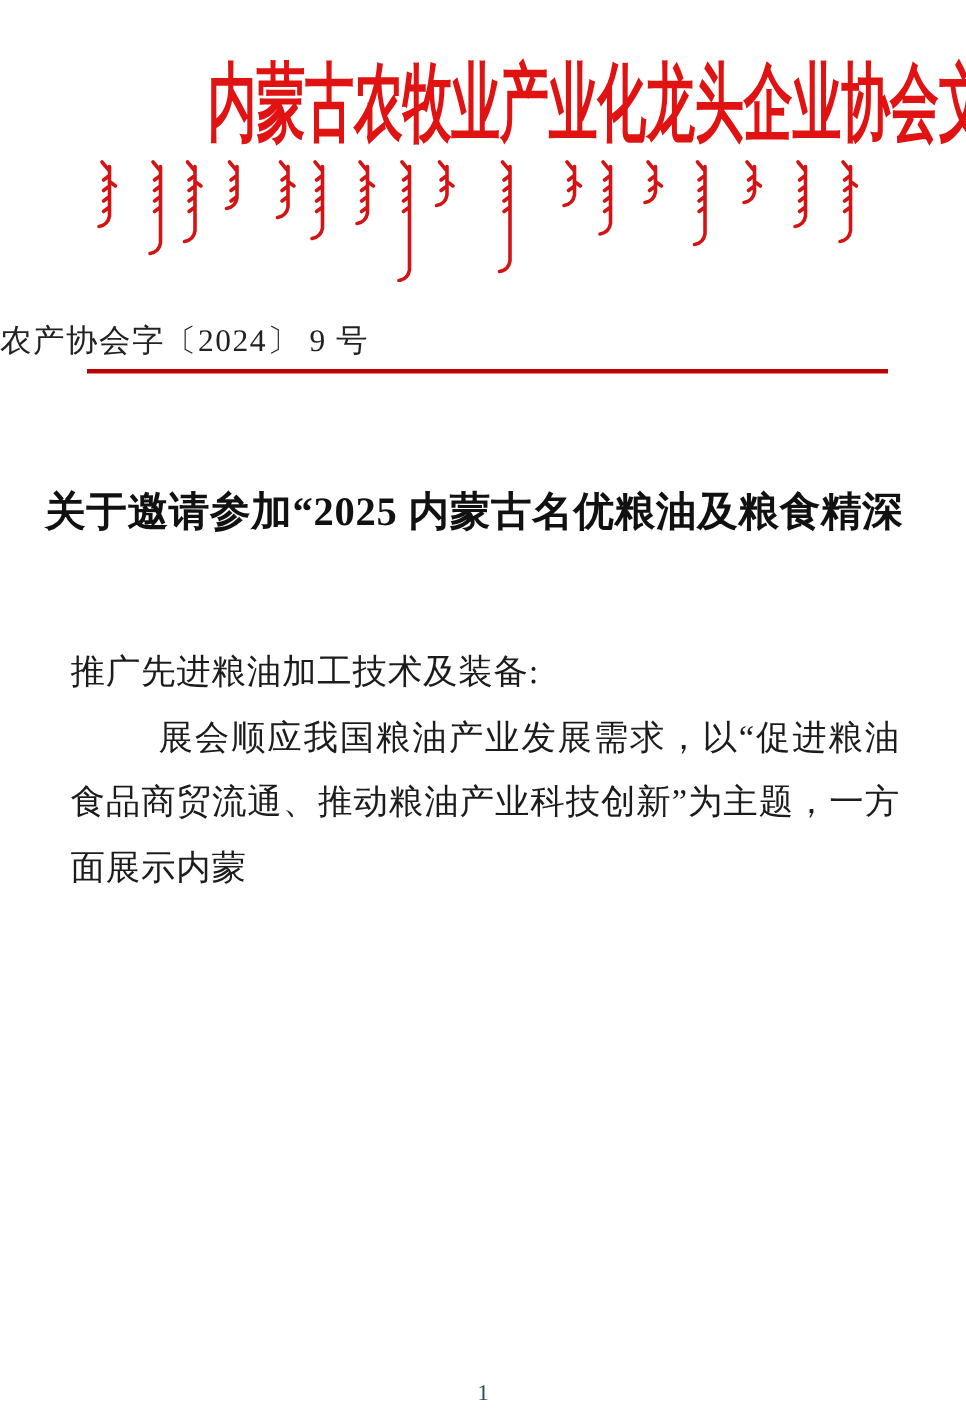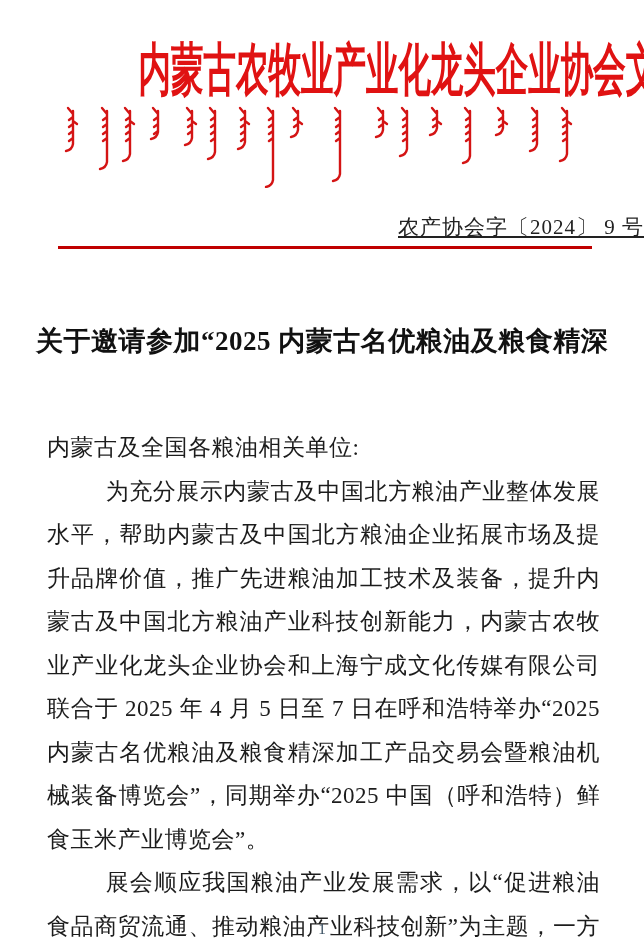--- a/index.html
+++ b/index.html
@@ -39,36 +39,34 @@
   .mongol-svg {
     display: block;
     stroke: #d41414;
     fill: none;
     stroke-width: 2.4;
     stroke-linecap: round;
     stroke-linejoin: round;
   }
   .doc-number {
     margin-top: 26px;
-    text-align: right;
+    text-align: left;
     font-size: 21px;
     line-height: 26px;
     color: #222222;
     letter-spacing: 1px;
-    text-decoration: underline;
   }
   .red-line {
     border: none;
     height: 3px;
     background: #c00000;
     margin: 6px 52px 0 58px;
   }
   .notice-title {
     margin: 64px 30px 0 30px;
-    text-align: center;
     font-size: 27px;
     font-weight: bold;
     line-height: 57px;
     color: #111111;
     letter-spacing: 0.5px;
   }
   .body-text {
     margin: 56px 44px 0 47px;
     font-size: 23px;
     line-height: 43.5px;
@@ -123,20 +121,19 @@
 
   <div class="doc-number">农产协会字〔2024〕 9 号</div>
 
   <hr class="red-line">
 
   <h2 class="notice-title">
     <span>关于邀请参加“2025 内蒙古名优粮油及粮食精深</span><br>
   </h2>
 
   <div class="body-text">
-    <p>内蒙古及全国各粮油相关单位:</p>
-    <p class="indent">为充分展示内蒙古及中国北方粮油产业整体发展水平，帮助内蒙古及中国北方粮油企业拓展市场及提升品牌价值，推广先进粮油加工技术及装备，提升内蒙古及中国北方粮油产业科技创新能力，内蒙古农牧业产业化龙头企业协会和上海宁成文化传媒有限公司联合于 2025 年 4 月 5 日至 7 日在呼和浩特举办“2025 内蒙古名优粮油及粮食精深加工产品交易会暨粮油机械装备博览会”，同期举办“2025 中国（呼和浩特）鲜食玉米产业博览会”。</p>
+    <p>推广先进粮油加工技术及装备:</p>
     <p class="indent">展会顺应我国粮油产业发展需求，以“促进粮油食品商贸流通、推动粮油产业科技创新”为主题，一方面展示内蒙</p>
   </div>
 
   <div class="page-number">1</div>
 
 </div>
 
 </body></html>

